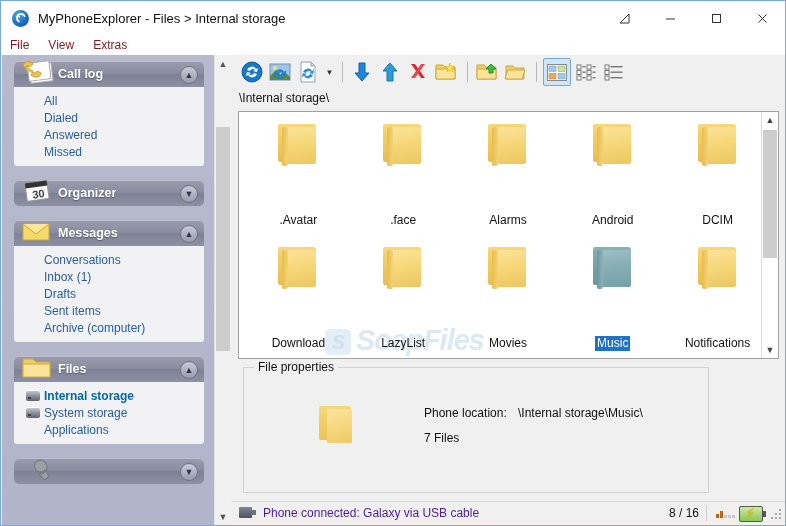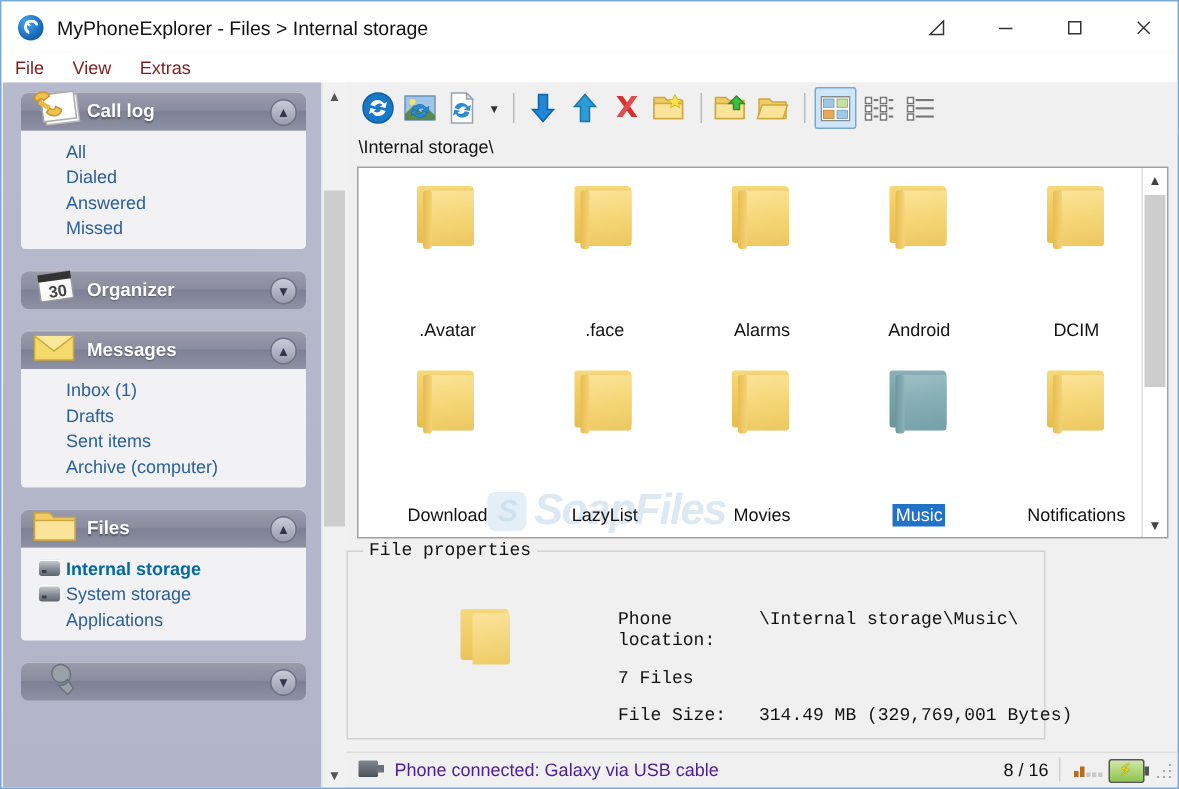--- a/index.html
+++ b/index.html
@@ -191,22 +191,22 @@
   .fl-arrow{
     width:16px;height:16px;display:flex;align-items:center;justify-content:center;
     color:#444;font-size:9px;
   }
   .fl-thumb{
     position:absolute;left:1px;top:18px;width:14px;height:128px;background:#cdcdcd;
   }
 
   
   .props{
-    position:absolute;left:0;top:312px;width:466px;height:126px;
-    border:1px solid #d2d2d2;box-sizing:border-box;font-family:Liberation Mono, monospace;
+    position:absolute;left:12px;top:312px;width:466px;height:126px;
+    border:1px solid #d2d2d2;box-sizing:border-box;
   }
   .props-legend{
     position:absolute;left:10px;top:-8px;background:#f0f0f0;padding:0 4px;
     font-size:12px;color:#111;
   }
   .props-folder{
     position:absolute;left:75px;top:36px;width:36px;height:40px;
   }
   .props-folder .back{
     position:absolute;left:0;top:2px;width:32px;height:34px;border-radius:2px;
@@ -352,20 +352,21 @@
         <span class="panel-icon">
           <svg width="38" height="30" viewBox="0 0 38 30">
             <path d="M4 8 L30 8 L30 24 L4 24 Z" fill="#f5d96b" stroke="#c9a93a"></path>
             <path d="M4 8 L17 18 L30 8" fill="#fbe89a" stroke="#c9a93a"></path>
           </svg>
         </span>
         <span class="panel-title">Messages</span>
         <span class="panel-toggle">▲</span>
       </div>
       <div class="panel-body">
+        <div class="panel-link no-ico">Conversations</div>
         <div class="panel-link no-ico">Inbox (1)</div>
         <div class="panel-link no-ico">Drafts</div>
         <div class="panel-link no-ico">Sent items</div>
         <div class="panel-link no-ico">Archive (computer)</div>
       </div>
     </div>
 
     <div class="panel" style="margin-top:14px;">
       <div class="panel-head">
         <span class="panel-icon">
@@ -660,24 +661,20 @@
         <span class="back"></span>
           <span class="front"></span>
       </div>
       <div class="props-rows">
         <div class="prow">
           <span class="plabel">Phone location:</span>
           <span class="pvalue">\Internal storage\Music\</span>
         </div>
         <div class="prow">
           <span class="plabel" style="width:auto;">7 Files</span>
-        </div>
-        <div class="prow">
-          <span class="plabel">File Size:</span>
-          <span class="pvalue">314.49 MB  (329,769,001 Bytes)</span>
         </div>
       </div>
     </div>
   </div>
 
   <div class="statusbar">
     <span class="st-usb">
       <span class="body"></span>
         <span class="pin"></span>
     </span>

